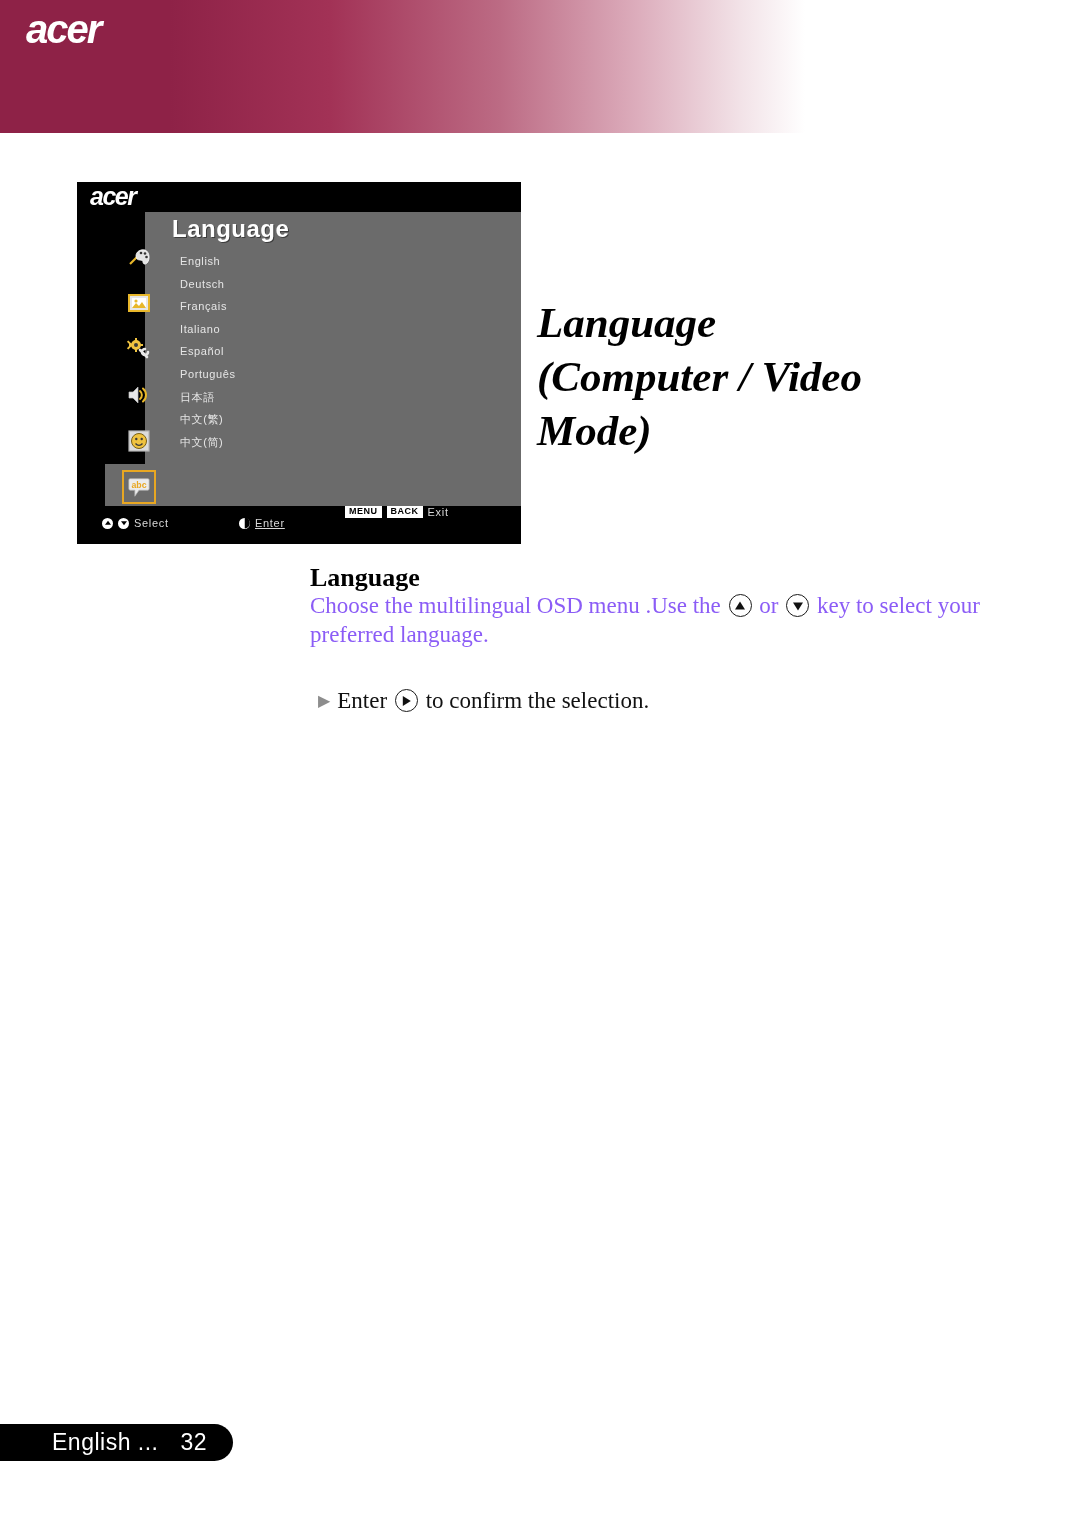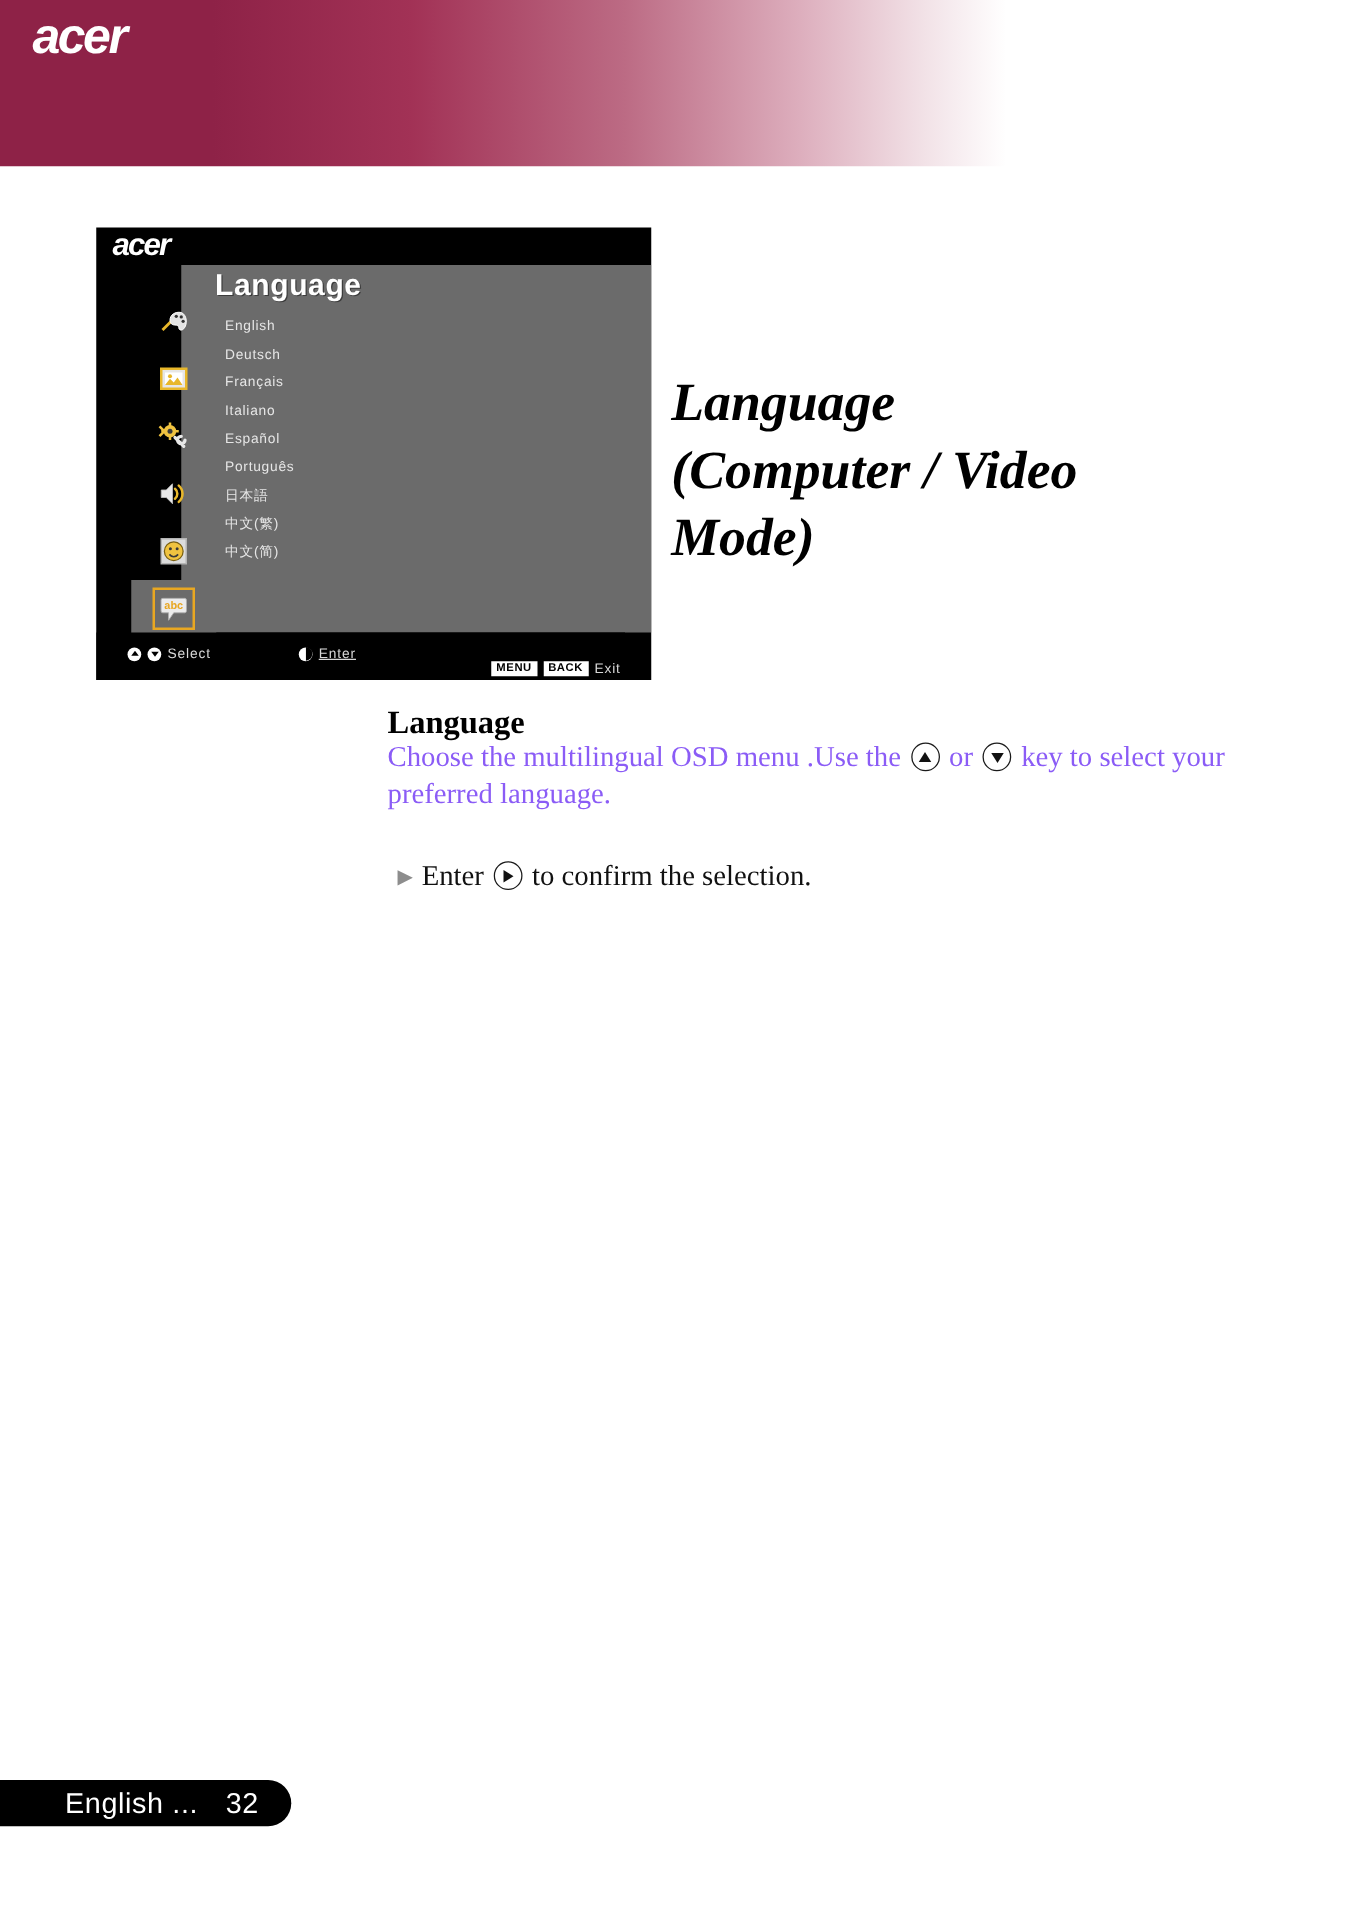--- a/index.html
+++ b/index.html
@@ -161,21 +161,21 @@
     font-size: 11px;
     color: #d8d8d8;
     letter-spacing: 0.7px;
     display: flex;
     align-items: center;
     gap: 5px;
     white-space: nowrap;
   }
   .hint-select { left: 25px; top: 11px; }
   .hint-enter  { left: 162px; top: 11px; text-decoration: underline; }
-  .hint-exit   { left: 268px; top: 23px; margin-left: 48px; }
+  .hint-exit   { left: 268px; top: 0; }
   .key-pill {
     display: inline-block;
     background: #ffffff;
     color: #000000;
     font-family: "Liberation Sans", sans-serif;
     font-weight: bold;
     font-size: 9px;
     padding: 1px 4px 2px 4px;
     letter-spacing: 0.5px;
     line-height: 1;

